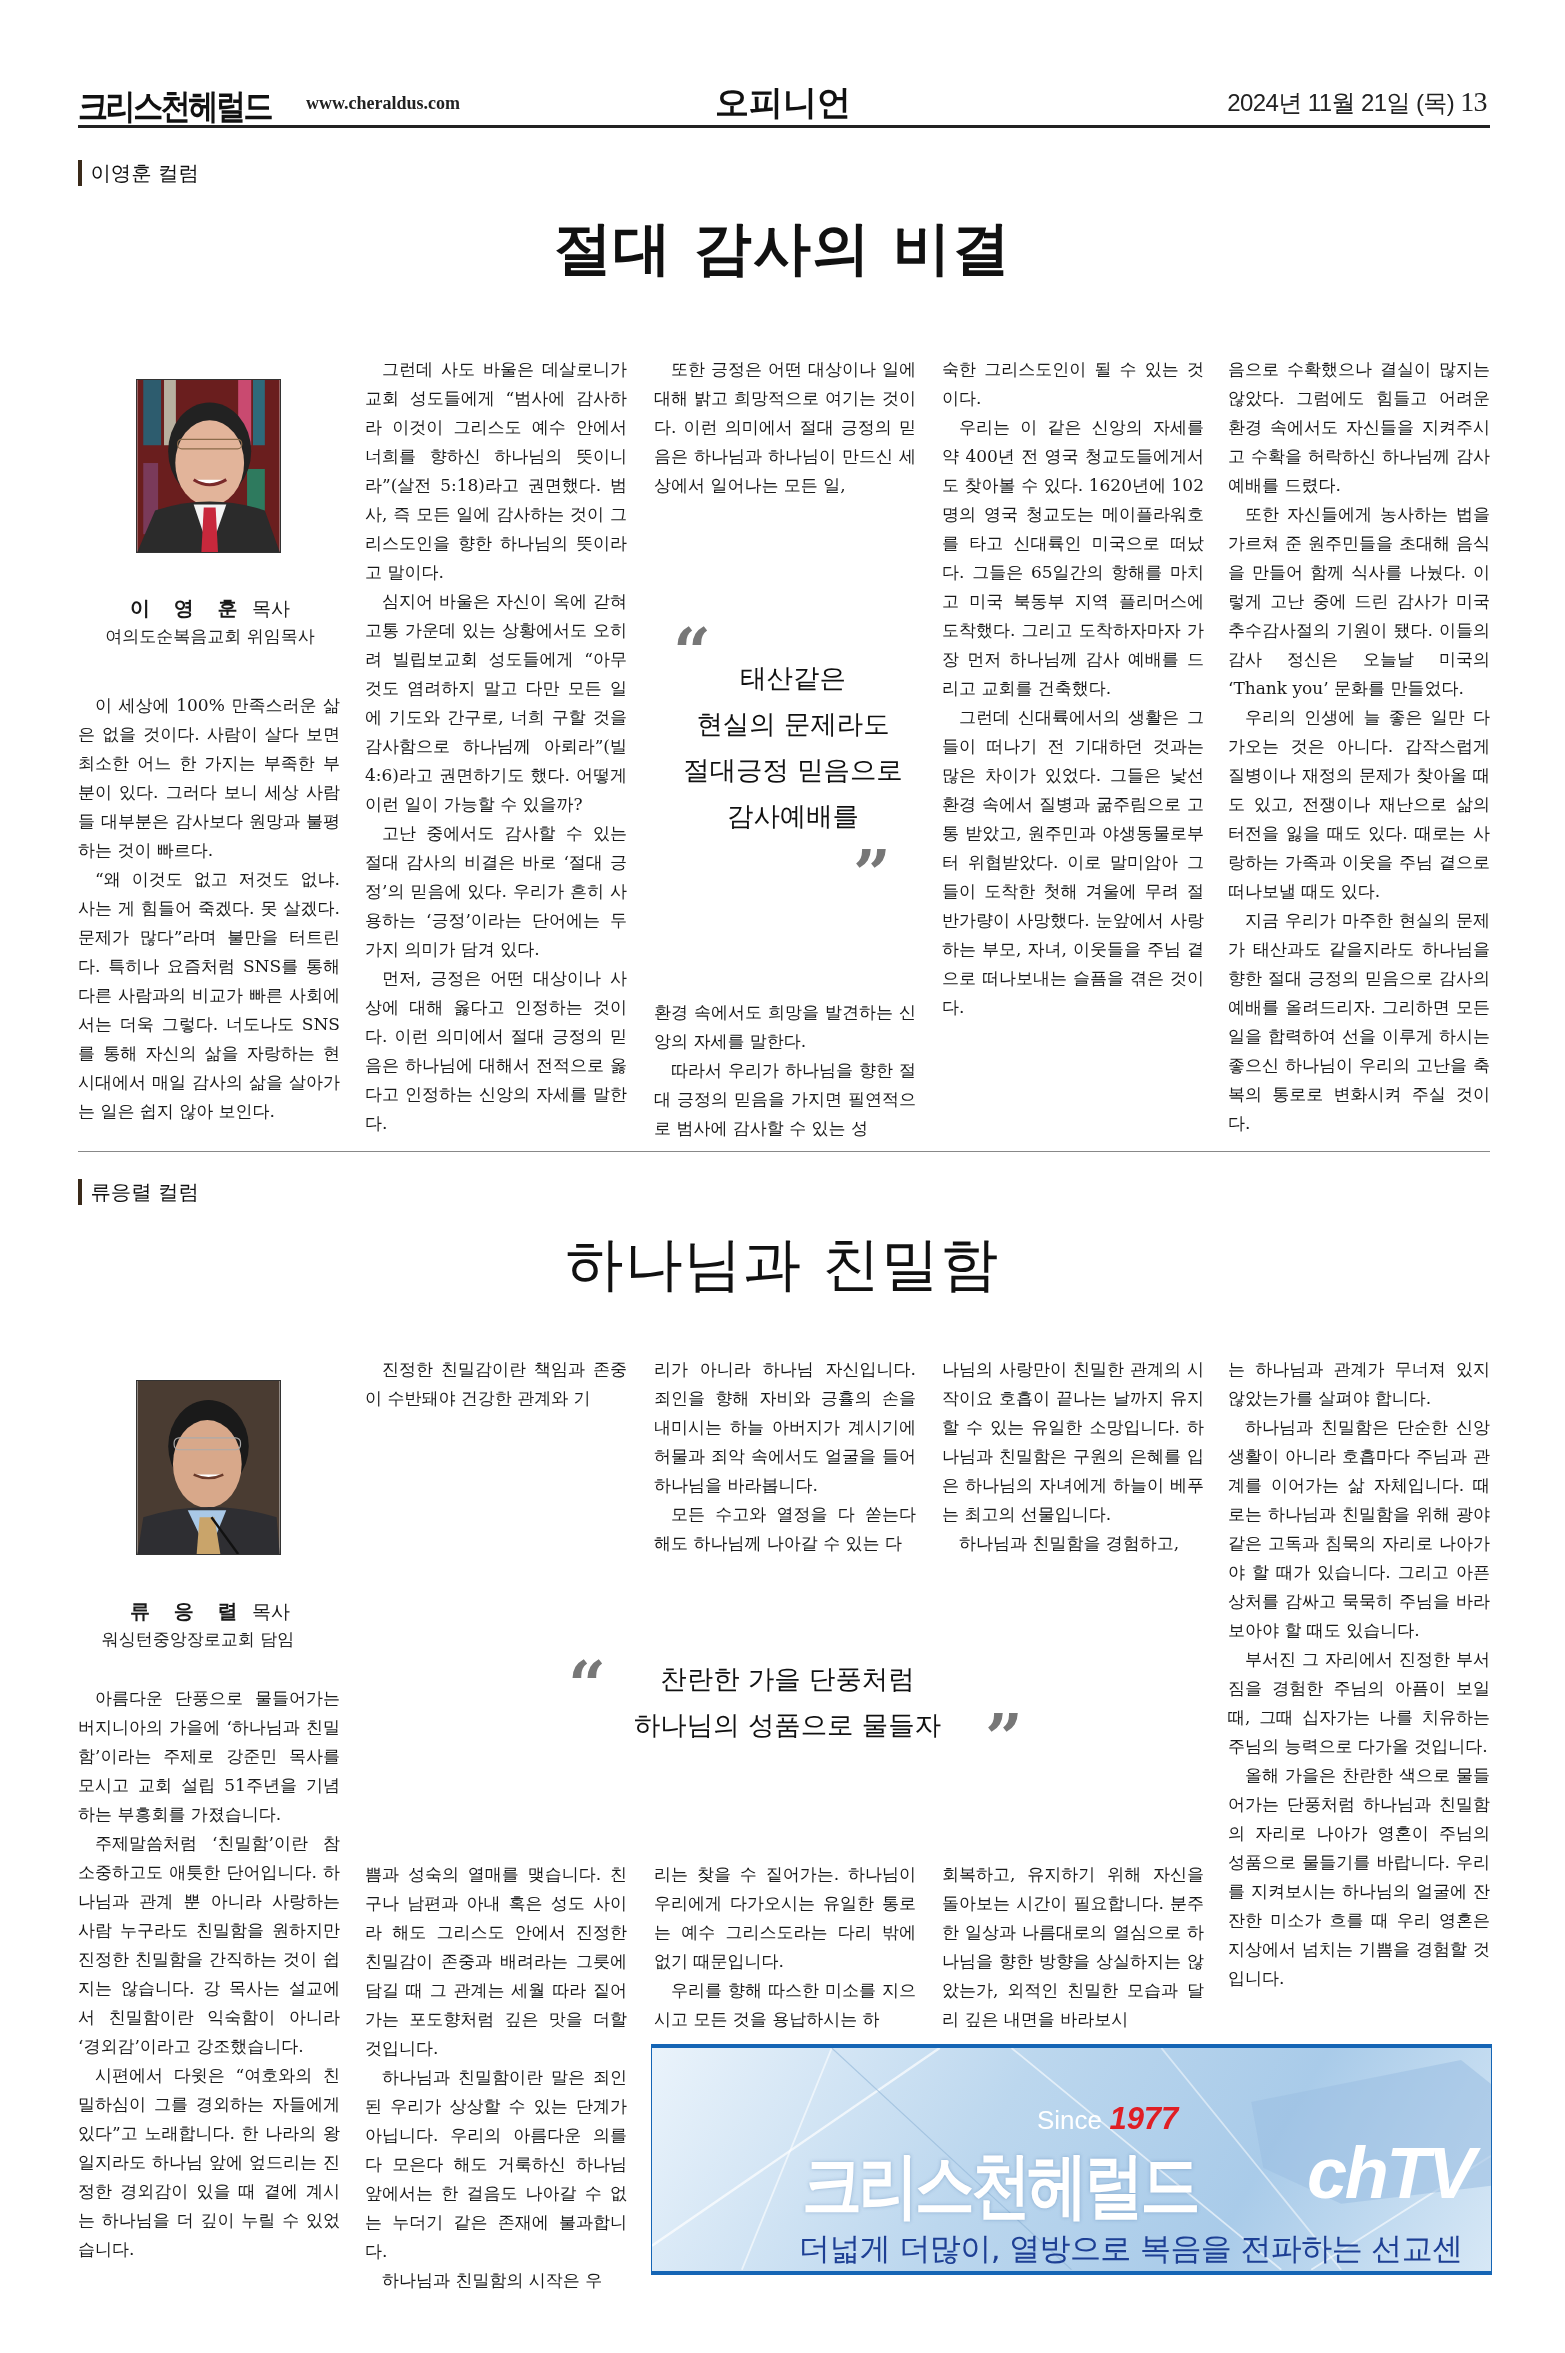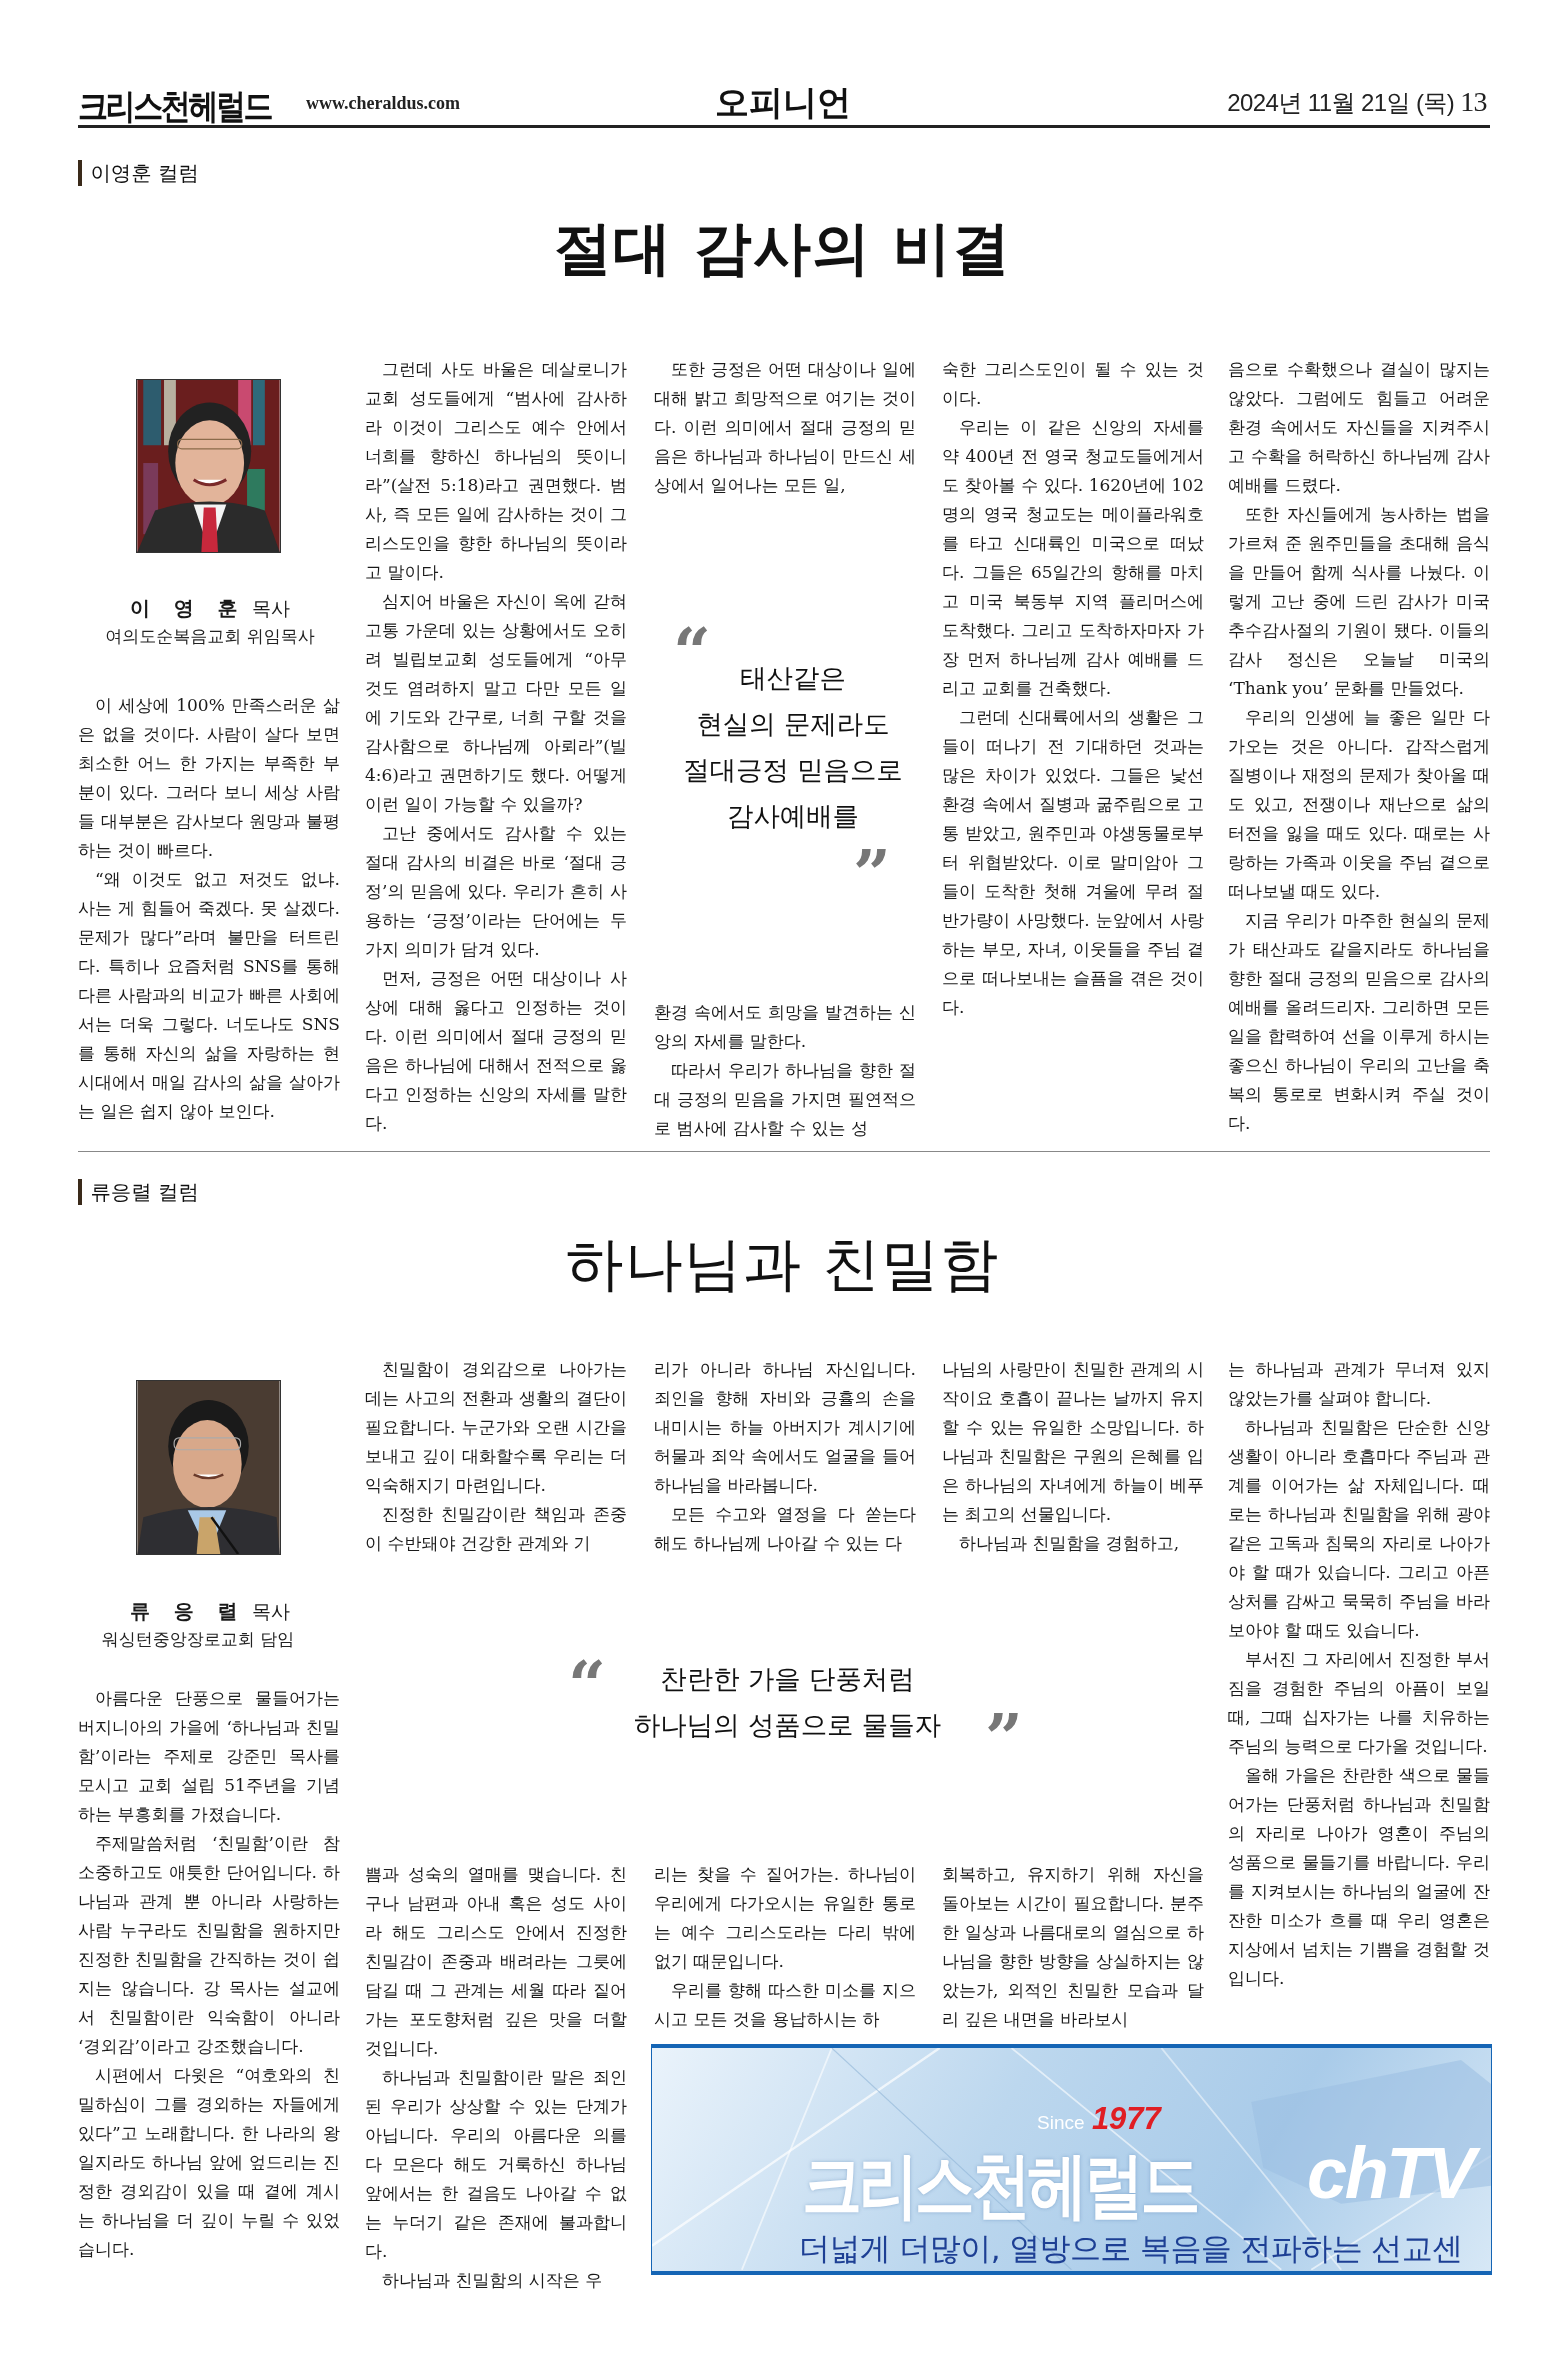--- a/index.html
+++ b/index.html
@@ -137,21 +137,20 @@
   </div>
   <div class="abs author-name" style="left:60px; top:1598px;"><b>류 응 렬</b> <span>목사</span></div>
   <div class="abs author-title" style="left:48px; top:1628px;">워싱턴중앙장로교회 담임</div>
 
   <div class="abs col" style="left:78px; top:1684px; width:262px;">
     <p>아름다운 단풍으로 물들어가는 버지니아의 가을에 ‘하나님과 친밀함’이라는 주제로 강준민 목사를 모시고 교회 설립 51주년을 기념하는 부흥회를 가졌습니다.</p>
     <p>주제말씀처럼 ‘친밀함’이란 참 소중하고도 애틋한 단어입니다. 하나님과 관계 뿐 아니라 사랑하는 사람 누구라도 친밀함을 원하지만 진정한 친밀함을 간직하는 것이 쉽지는 않습니다. 강 목사는 설교에서 친밀함이란 익숙함이 아니라 ‘경외감’이라고 강조했습니다.</p>
     <p>시편에서 다윗은 “여호와의 친밀하심이 그를 경외하는 자들에게 있다”고 노래합니다. 한 나라의 왕일지라도 하나님 앞에 엎드리는 진정한 경외감이 있을 때 곁에 계시는 하나님을 더 깊이 누릴 수 있었습니다.</p>
   </div>
   <div class="abs col" style="left:365px; top:1355px; width:262px;">
-    <p>친밀함이 경외감으로 나아가는 데는 사고의 전환과 생활의 결단이 필요합니다. 누군가와 오랜 시간을 보내고 깊이 대화할수록 우리는 더 익숙해지기 마련입니다.</p>
     <p>진정한 친밀감이란 책임과 존중이 수반돼야 건강한 관계와 기</p>
   </div>
   <div class="abs col" style="left:654px; top:1355px; width:262px;">
     <p class="cont">리가 아니라 하나님 자신입니다. 죄인을 향해 자비와 긍휼의 손을 내미시는 하늘 아버지가 계시기에 허물과 죄악 속에서도 얼굴을 들어 하나님을 바라봅니다.</p>
     <p>모든 수고와 열정을 다 쏟는다 해도 하나님께 나아갈 수 있는 다</p>
   </div>
   <div class="abs col" style="left:942px; top:1355px; width:262px;">
     <p class="cont">나님의 사랑만이 친밀한 관계의 시작이요 호흡이 끝나는 날까지 유지할 수 있는 유일한 소망입니다. 하나님과 친밀함은 구원의 은혜를 입은 하나님의 자녀에게 하늘이 베푸는 최고의 선물입니다.</p>
     <p>하나님과 친밀함을 경험하고,</p>
   </div>
@@ -186,18 +185,18 @@
 <div class="abs ad">
   <svg class="ad-lines" viewBox="0 0 1400 370" preserveAspectRatio="none">
     <line x1="0" y1="330" x2="480" y2="0" stroke="#ffffff" stroke-width="4" opacity="0.7"></line>
     <line x1="150" y1="370" x2="300" y2="0" stroke="#ffffff" stroke-width="3" opacity="0.6"></line>
     <line x1="600" y1="0" x2="1050" y2="370" stroke="#ffffff" stroke-width="3" opacity="0.6"></line>
     <line x1="300" y1="0" x2="700" y2="370" stroke="#8fb4d6" stroke-width="2" opacity="0.6"></line>
     <line x1="850" y1="0" x2="1150" y2="370" stroke="#ffffff" stroke-width="3" opacity="0.5"></line>
     <line x1="1100" y1="370" x2="1400" y2="180" stroke="#ffffff" stroke-width="3" opacity="0.6"></line>
     <path d="M1000 90 L1350 20 L1400 60 L1400 230 L1150 260 L1020 200 Z" fill="#9cc0e2" opacity="0.6"></path>
   </svg>
-  <div class="ad-since"><span style="color:#fff;font-style:normal;font-weight:normal;font-size:19px;">Since</span> <span>1977</span></div>
+  <div class="ad-since"><span style="color:#fff;font-style:normal;font-weight:normal;font-size:26px;">Since</span> <span>1977</span></div>
   <div class="ad-brand">크리스천헤럴드</div>
   <div class="ad-logo">chTV</div>
   <div class="ad-tagline">더넓게 더많이, 열방으로 복음을 전파하는 선교센터</div>
 </div>
 
 
 </body></html>

